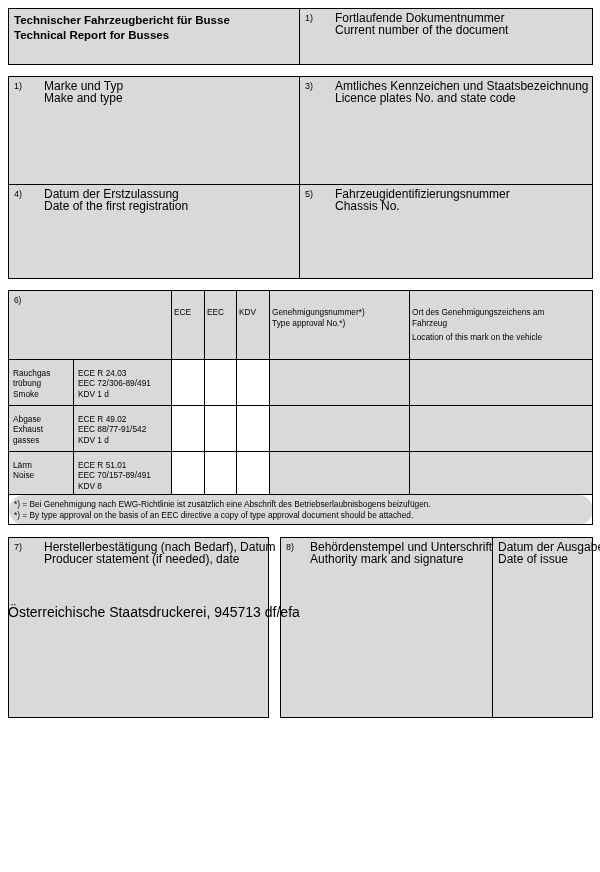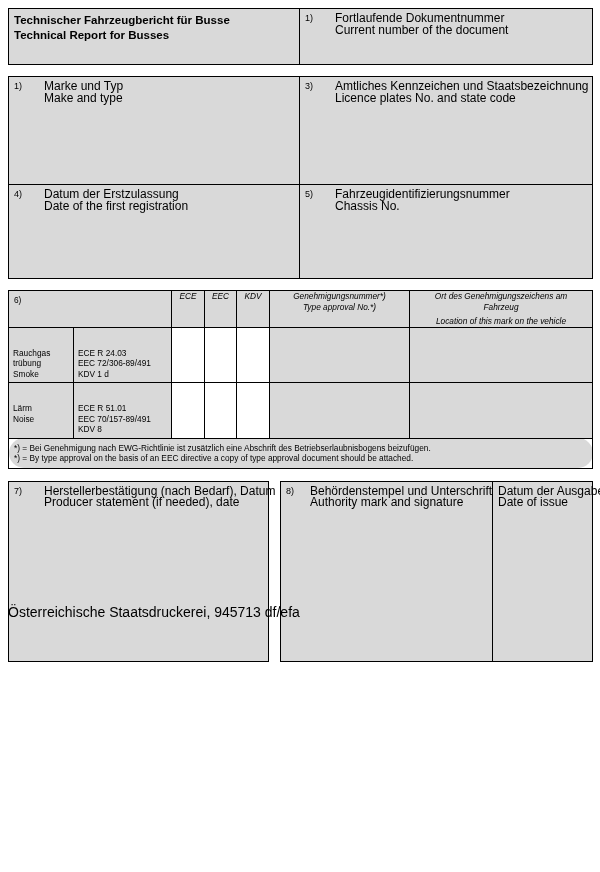--- a/index.html
+++ b/index.html
@@ -89,32 +89,31 @@
   .h-title { height: 48px; }
   .h-mid-top { height: 100px; }
   .h-mid-bot { height: 86px; }
 
   
   .tbl-approval td {
     font-size: 8.3px;
     line-height: 10.5px;
   }
   .hdr-cell {
-    text-align: center;
+    text-align: left;
     font-size: 8.3px;
     line-height: 10.5px;
-    padding: 0 2px;
-    font-style: italic;
+    padding: 16px 2px;
   }
   .hdr-left {
     font-size: 9px;
     padding: 4px 5px;
   }
   .sml-cell {
-    padding: 20px 4px 3px 4px;
+    padding: 8px 4px 3px 4px;
   }
   .sml-cell div {
     white-space: nowrap;
   }
   .row-h { height: 46px; }
   .row-h4 { height: 39px; }
   .footnote-cell {
     padding: 4px 5px 4px 5px;
     font-size: 8.3px;
     line-height: 12px;
@@ -256,20 +255,37 @@
         <div>EEC 72/306-89/491</div>
         <div>KDV 1 d</div>
       </td>
       <td class="white"></td>
       <td class="white"></td>
       <td class="white"></td>
       <td class="shade"></td>
       <td class="shade"></td>
     </tr>
 
+    <tr class="row-h">
+      <td class="shade sml-cell">
+        <div>Abgase</div>
+        <div>Exhaust</div>
+        <div>gasses</div>
+      </td>
+      <td class="shade sml-cell">
+        <div>ECE R 49.02</div>
+        <div>EEC 88/77-91/542</div>
+        <div>KDV 1 d</div>
+      </td>
+      <td class="white"></td>
+      <td class="white"></td>
+      <td class="white"></td>
+      <td class="shade"></td>
+      <td class="shade"></td>
+    </tr>
 
     <tr class="row-h4">
       <td class="shade sml-cell">
         <div>Lärm</div>
         <div>Noise</div>
       </td>
       <td class="shade sml-cell">
         <div>ECE R 51.01</div>
         <div>EEC 70/157-89/491</div>
         <div>KDV 8</div>

